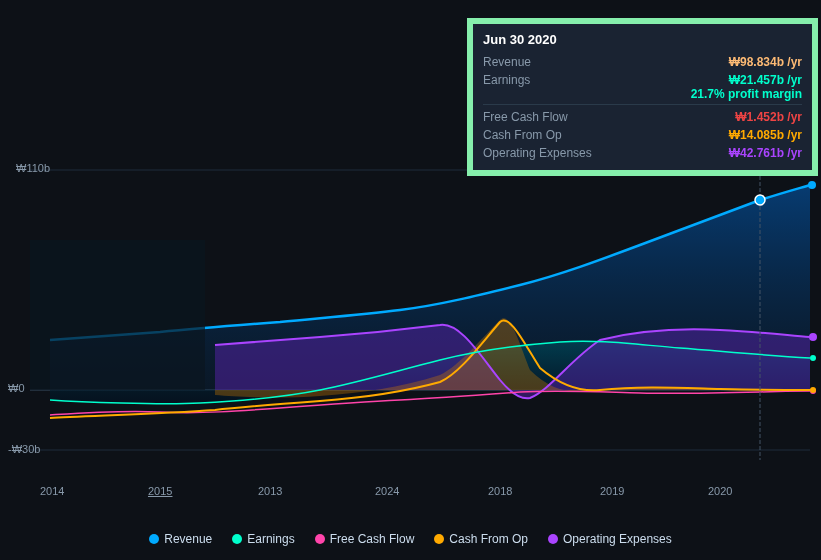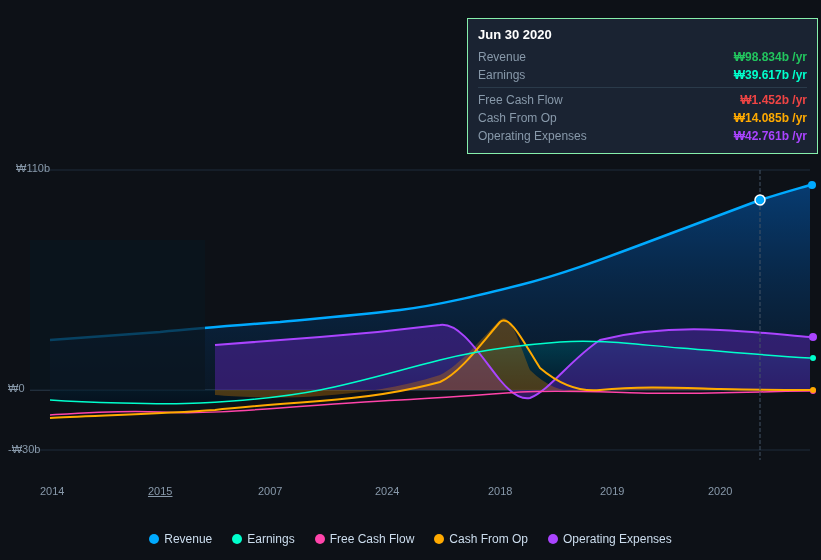--- a/index.html
+++ b/index.html
@@ -19,21 +19,21 @@
       background: #0d1117;
     }
 
     
     .tooltip-box {
       position: absolute;
       top: 18px;
       left: 467px;
       width: 351px;
       background: #1a2332;
-      border: 1px solid #86efac;
+      border: 6px solid #86efac;
       z-index: 10;
       padding: 8px 10px;
     }
 
     .tooltip-date {
       color: #ffffff;
       font-size: 13px;
       font-weight: bold;
       margin-bottom: 6px;
     }
@@ -48,21 +48,21 @@
 
     .tooltip-label {
       color: #8899aa;
     }
 
     .tooltip-value {
       font-weight: bold;
       font-size: 12px;
     }
 
-    .tooltip-value.revenue { color: #22c55e; margin-left: 48px; }
+    .tooltip-value.revenue { color: #fdba74; margin-left: 48px; }
     .tooltip-value.earnings { color: #00ffcc; }
     .tooltip-value.profit-margin { color: #00ffcc; }
     .tooltip-value.free-cash { color: #ef4444; }
     .tooltip-value.cash-from-op { color: #ffaa00; }
     .tooltip-value.op-expenses { color: #aa44ff; }
 
     .profit-margin-row {
       display: flex;
       justify-content: flex-end;
       font-size: 12px;
@@ -262,39 +262,42 @@
 
     <circle cx="760" cy="200" r="5" fill="#00aaff" stroke="#ffffff" stroke-width="1.5"></circle>
   </svg>
 
   <div class="y-axis-label" style="top: 162px; margin-left: 8px;">₩110b</div>
   <div class="y-axis-label" style="top: 382px;">₩0</div>
   <div class="y-axis-label" style="top: 443px;">-₩30b</div>
 
   <div class="x-axis-label" style="left: 40px; text-align: center;">2014</div>
   <div class="x-axis-label" style="left: 148px; text-decoration: underline;">2015</div>
-  <div class="x-axis-label" style="left: 258px;">2007</div>
+  <div class="x-axis-label" style="left: 258px;">2013</div>
   <div class="x-axis-label" style="left: 375px;">2024</div>
   <div class="x-axis-label" style="left: 488px;">2018</div>
   <div class="x-axis-label" style="left: 600px; text-align: center;">2019</div>
   <div class="x-axis-label" style="left: 708px; text-align: center;">2020</div>
 
   <div class="tooltip-box">
     <div class="tooltip-date">Jun 30 2020</div>
 
     <div class="tooltip-row">
       <span class="tooltip-label">Revenue</span>
       <span class="tooltip-value revenue">₩98.834b /yr</span>
     </div>
 
     <div class="tooltip-row">
       <span class="tooltip-label">Earnings</span>
-      <span class="tooltip-value earnings">₩39.617b /yr</span>
-    </div>
-
+      <span class="tooltip-value earnings">₩21.457b /yr</span>
+    </div>
+
+    <div class="profit-margin-row">
+      <span class="tooltip-value profit-margin">21.7% profit margin</span>
+    </div>
 
     <div class="separator-row"></div>
 
     <div class="tooltip-row">
       <span class="tooltip-label">Free Cash Flow</span>
       <span class="tooltip-value free-cash">₩1.452b /yr</span>
     </div>
 
     <div class="tooltip-row">
       <span class="tooltip-label">Cash From Op</span>

